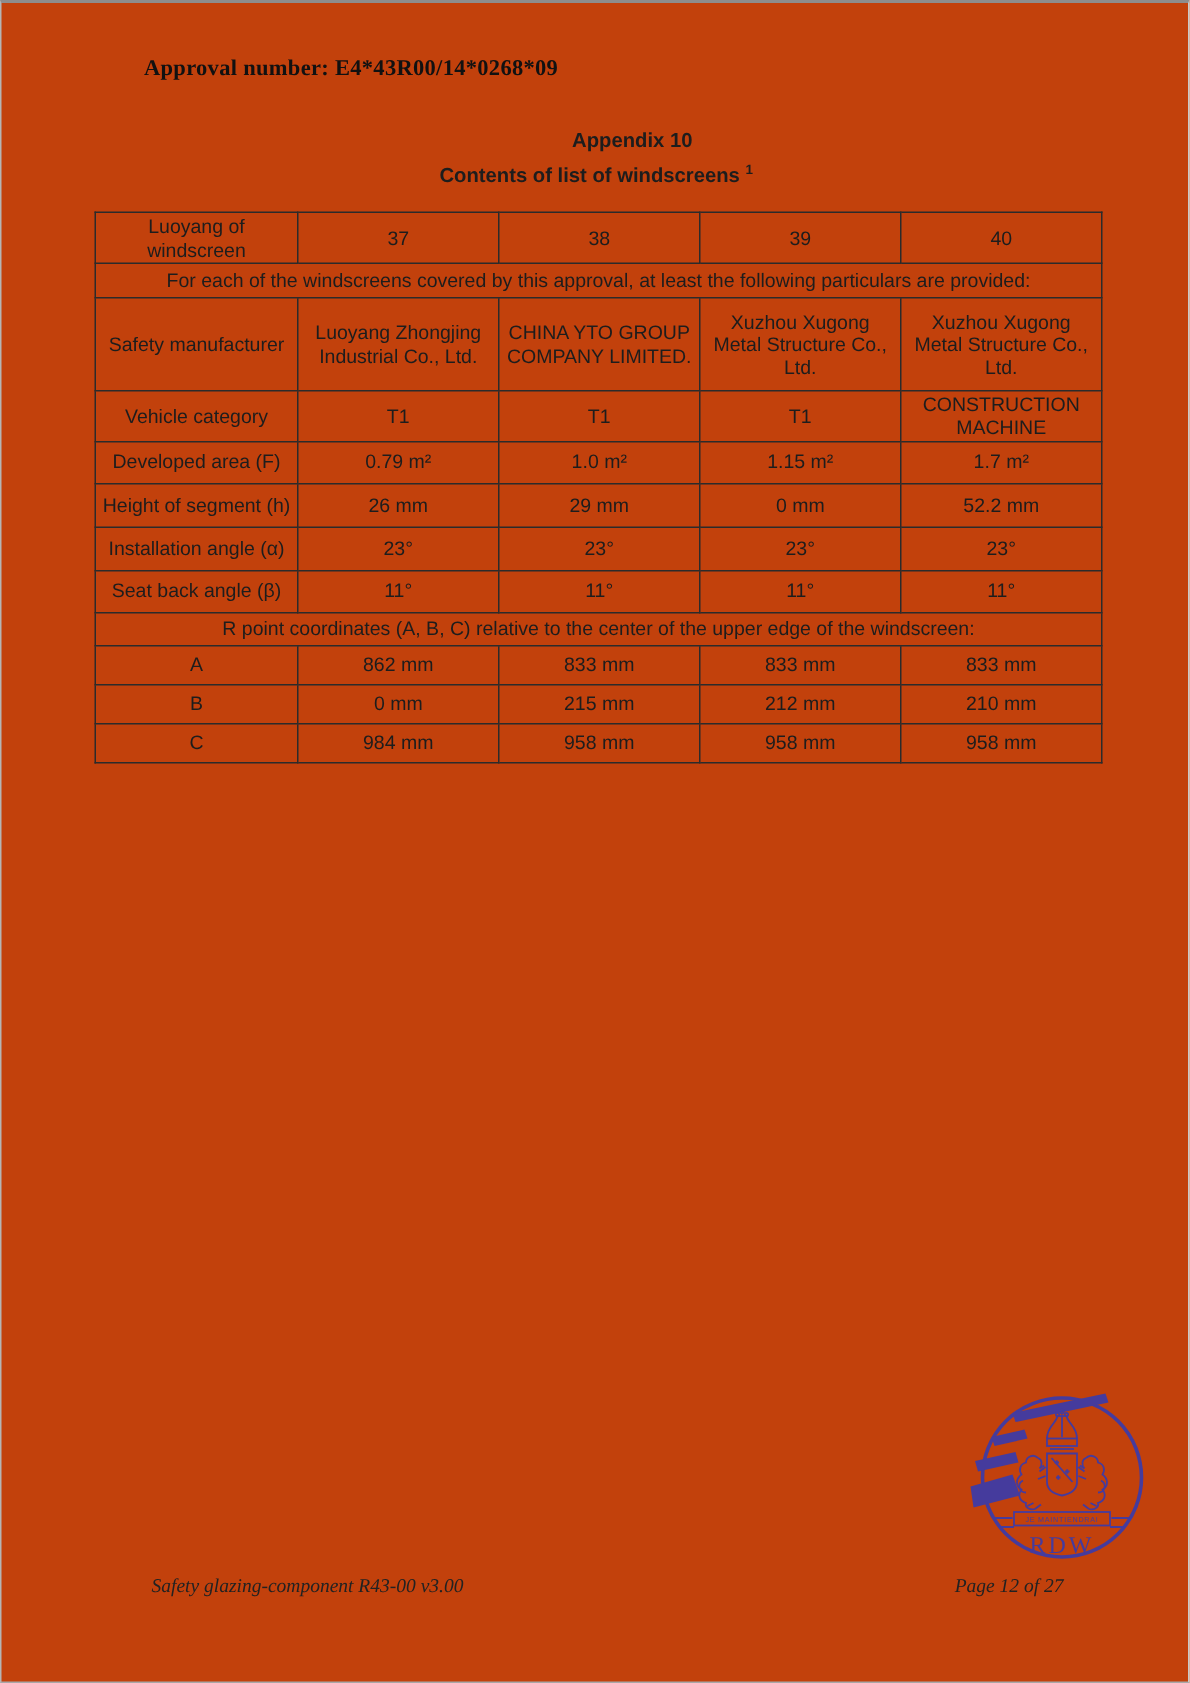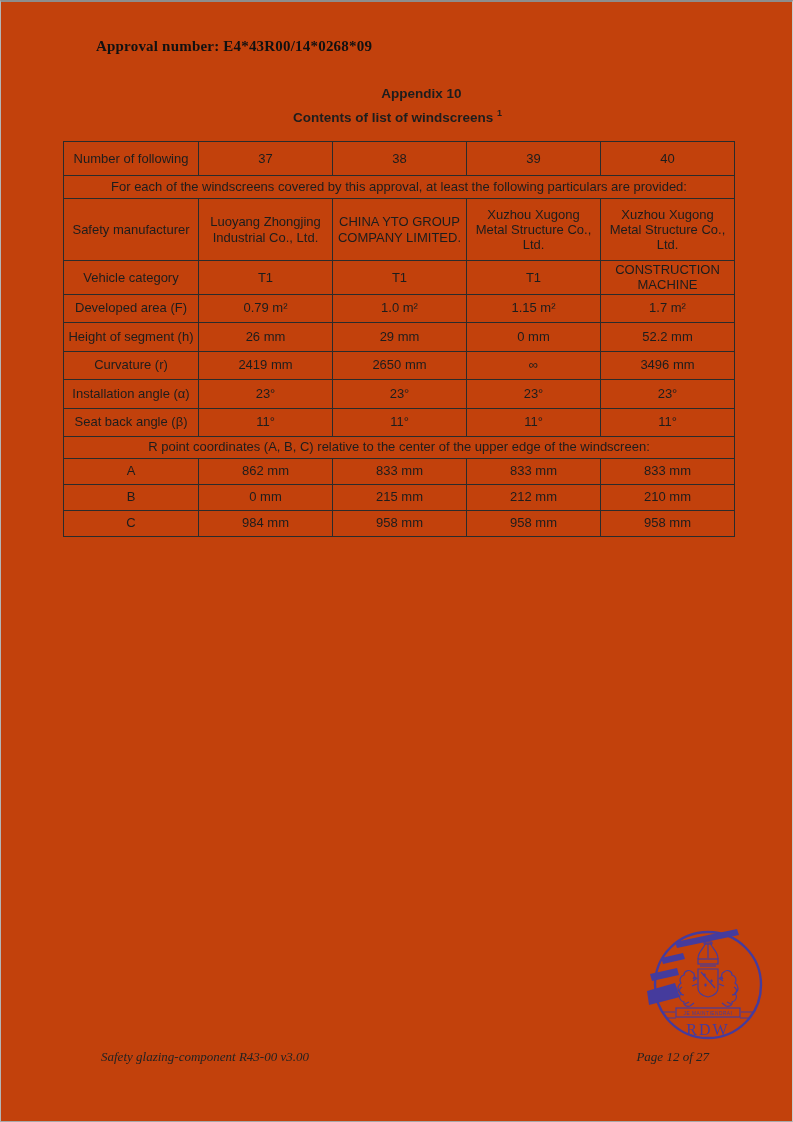--- a/index.html
+++ b/index.html
@@ -77,21 +77,21 @@
   <table class="main">
     <colgroup>
       <col style="width:135px">
         <col style="width:134px">
         <col style="width:134px">
         <col style="width:134px">
         <col style="width:134px">
     </colgroup>
     <tbody>
         <tr class="h-header">
-      <td>Number of following</td>
+      <td>Luoyang of windscreen</td>
       <td>37</td>
       <td>38</td>
       <td>39</td>
       <td>40</td>
     </tr>
     <tr class="h-note1">
       <td class="note-cell" colspan="5">For each of the windscreens covered by this approval, at least the following particulars are provided:</td>
     </tr>
     <tr class="h-manuf">
       <td>Safety manufacturer</td>
@@ -113,27 +113,20 @@
       <td>1.0 m²</td>
       <td>1.15 m²</td>
       <td>1.7 m²</td>
     </tr>
     <tr class="h-std2">
       <td>Height of segment (h)</td>
       <td>26 mm</td>
       <td>29 mm</td>
       <td>0 mm</td>
       <td>52.2 mm</td>
-    </tr>
-    <tr class="h-std">
-      <td>Curvature (r)</td>
-      <td>2419 mm</td>
-      <td>2650 mm</td>
-      <td>∞</td>
-      <td>3496 mm</td>
     </tr>
     <tr class="h-std2">
       <td>Installation angle (α)</td>
       <td>23°</td>
       <td>23°</td>
       <td>23°</td>
       <td>23°</td>
     </tr>
     <tr class="h-std">
       <td>Seat back angle (β)</td>

